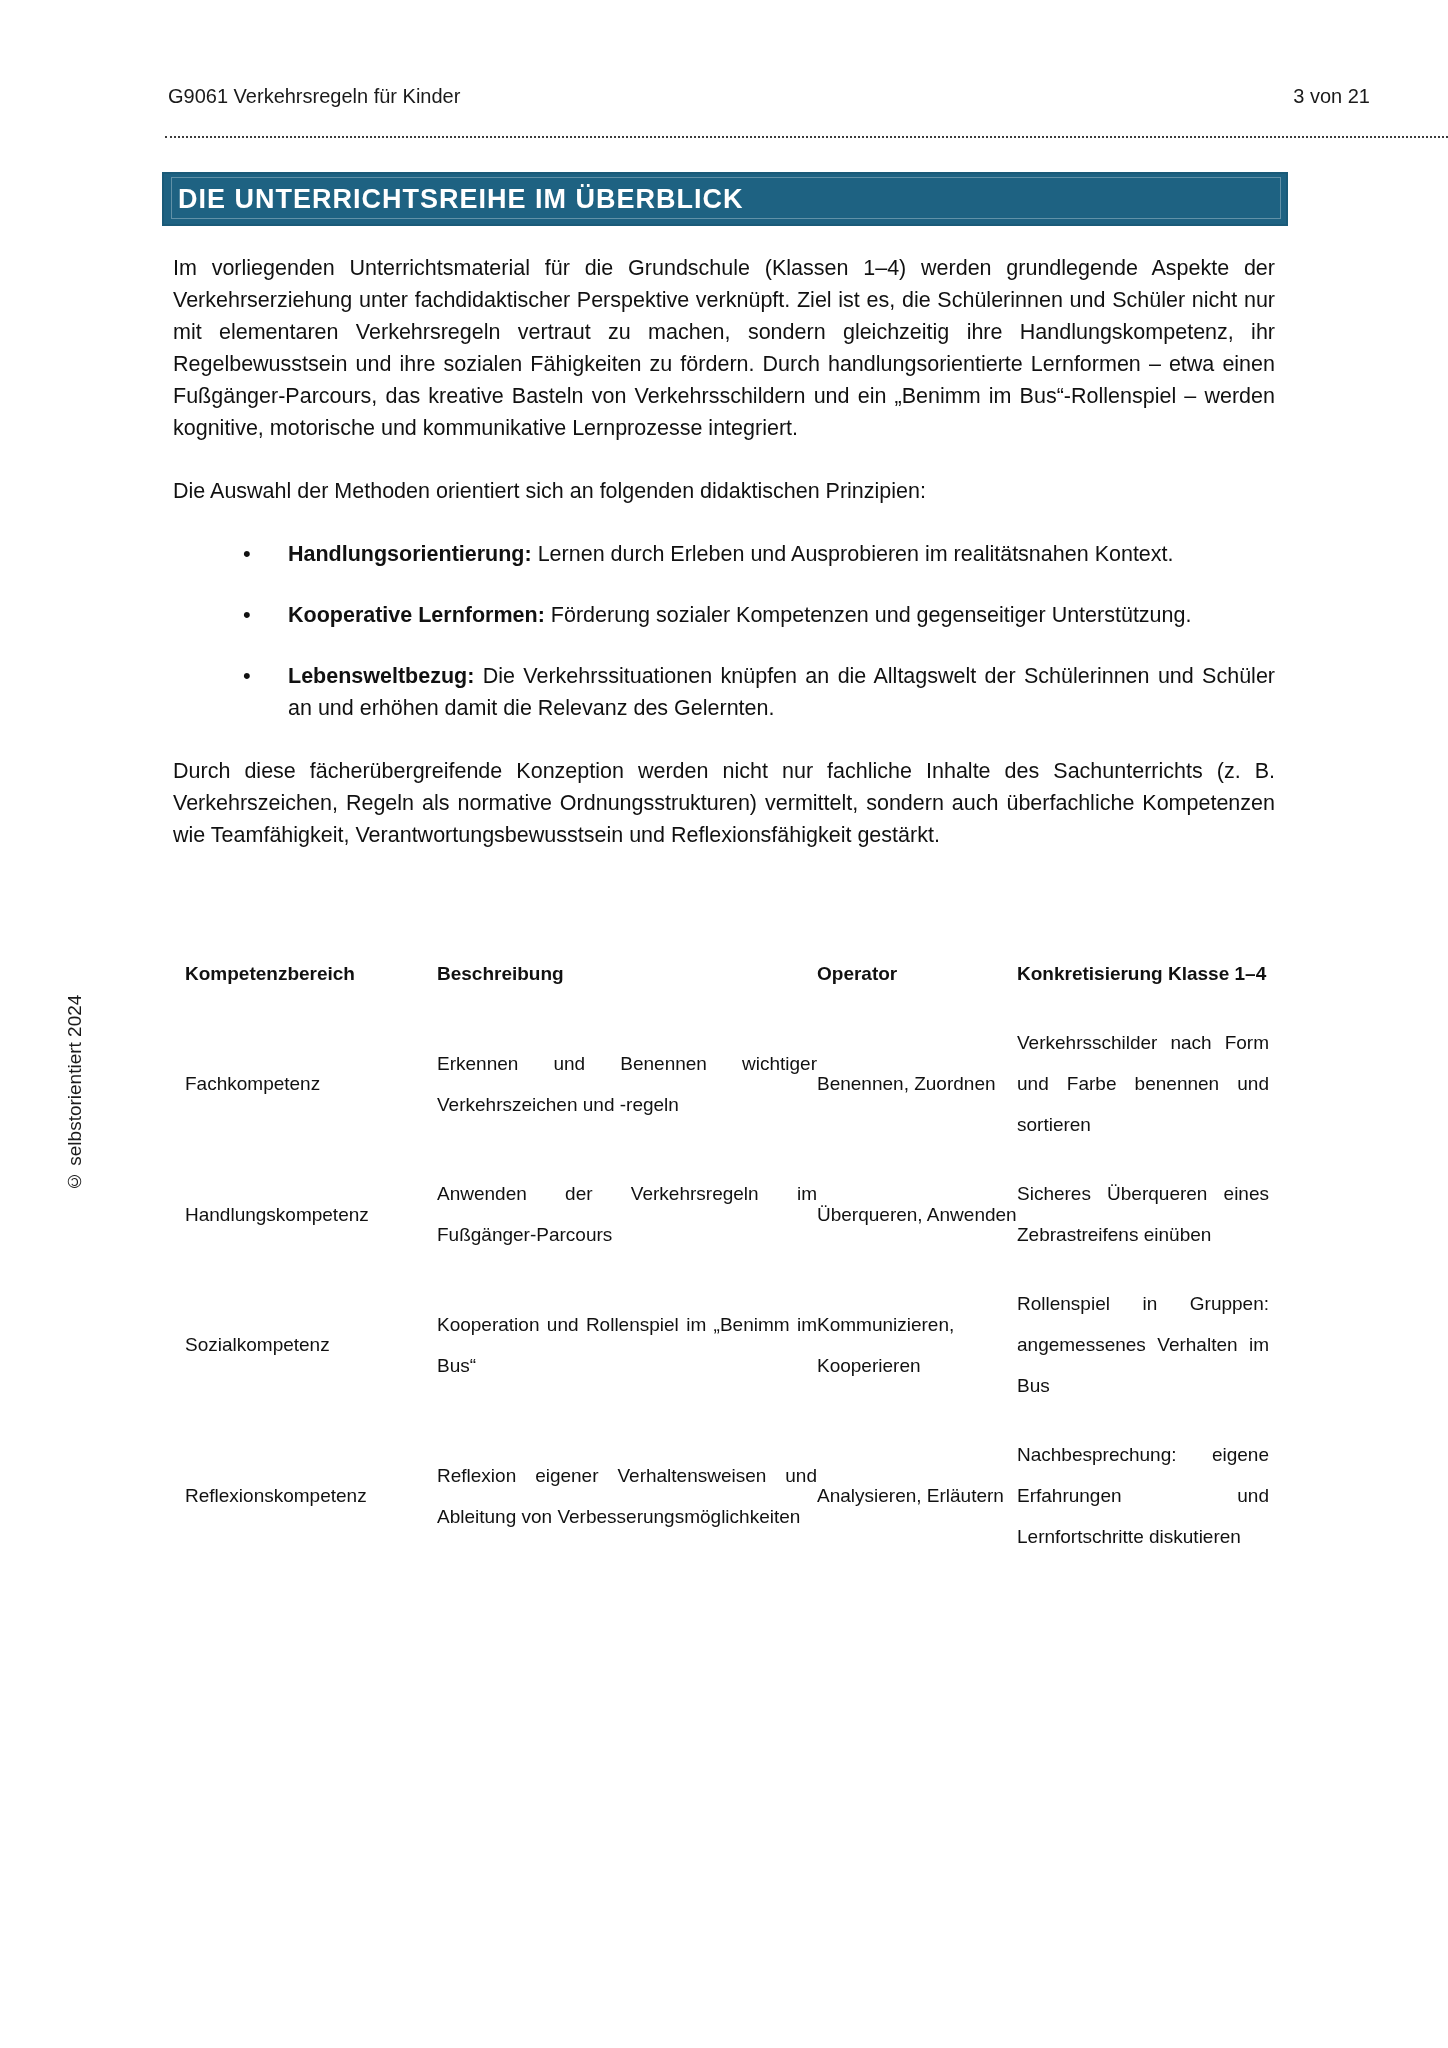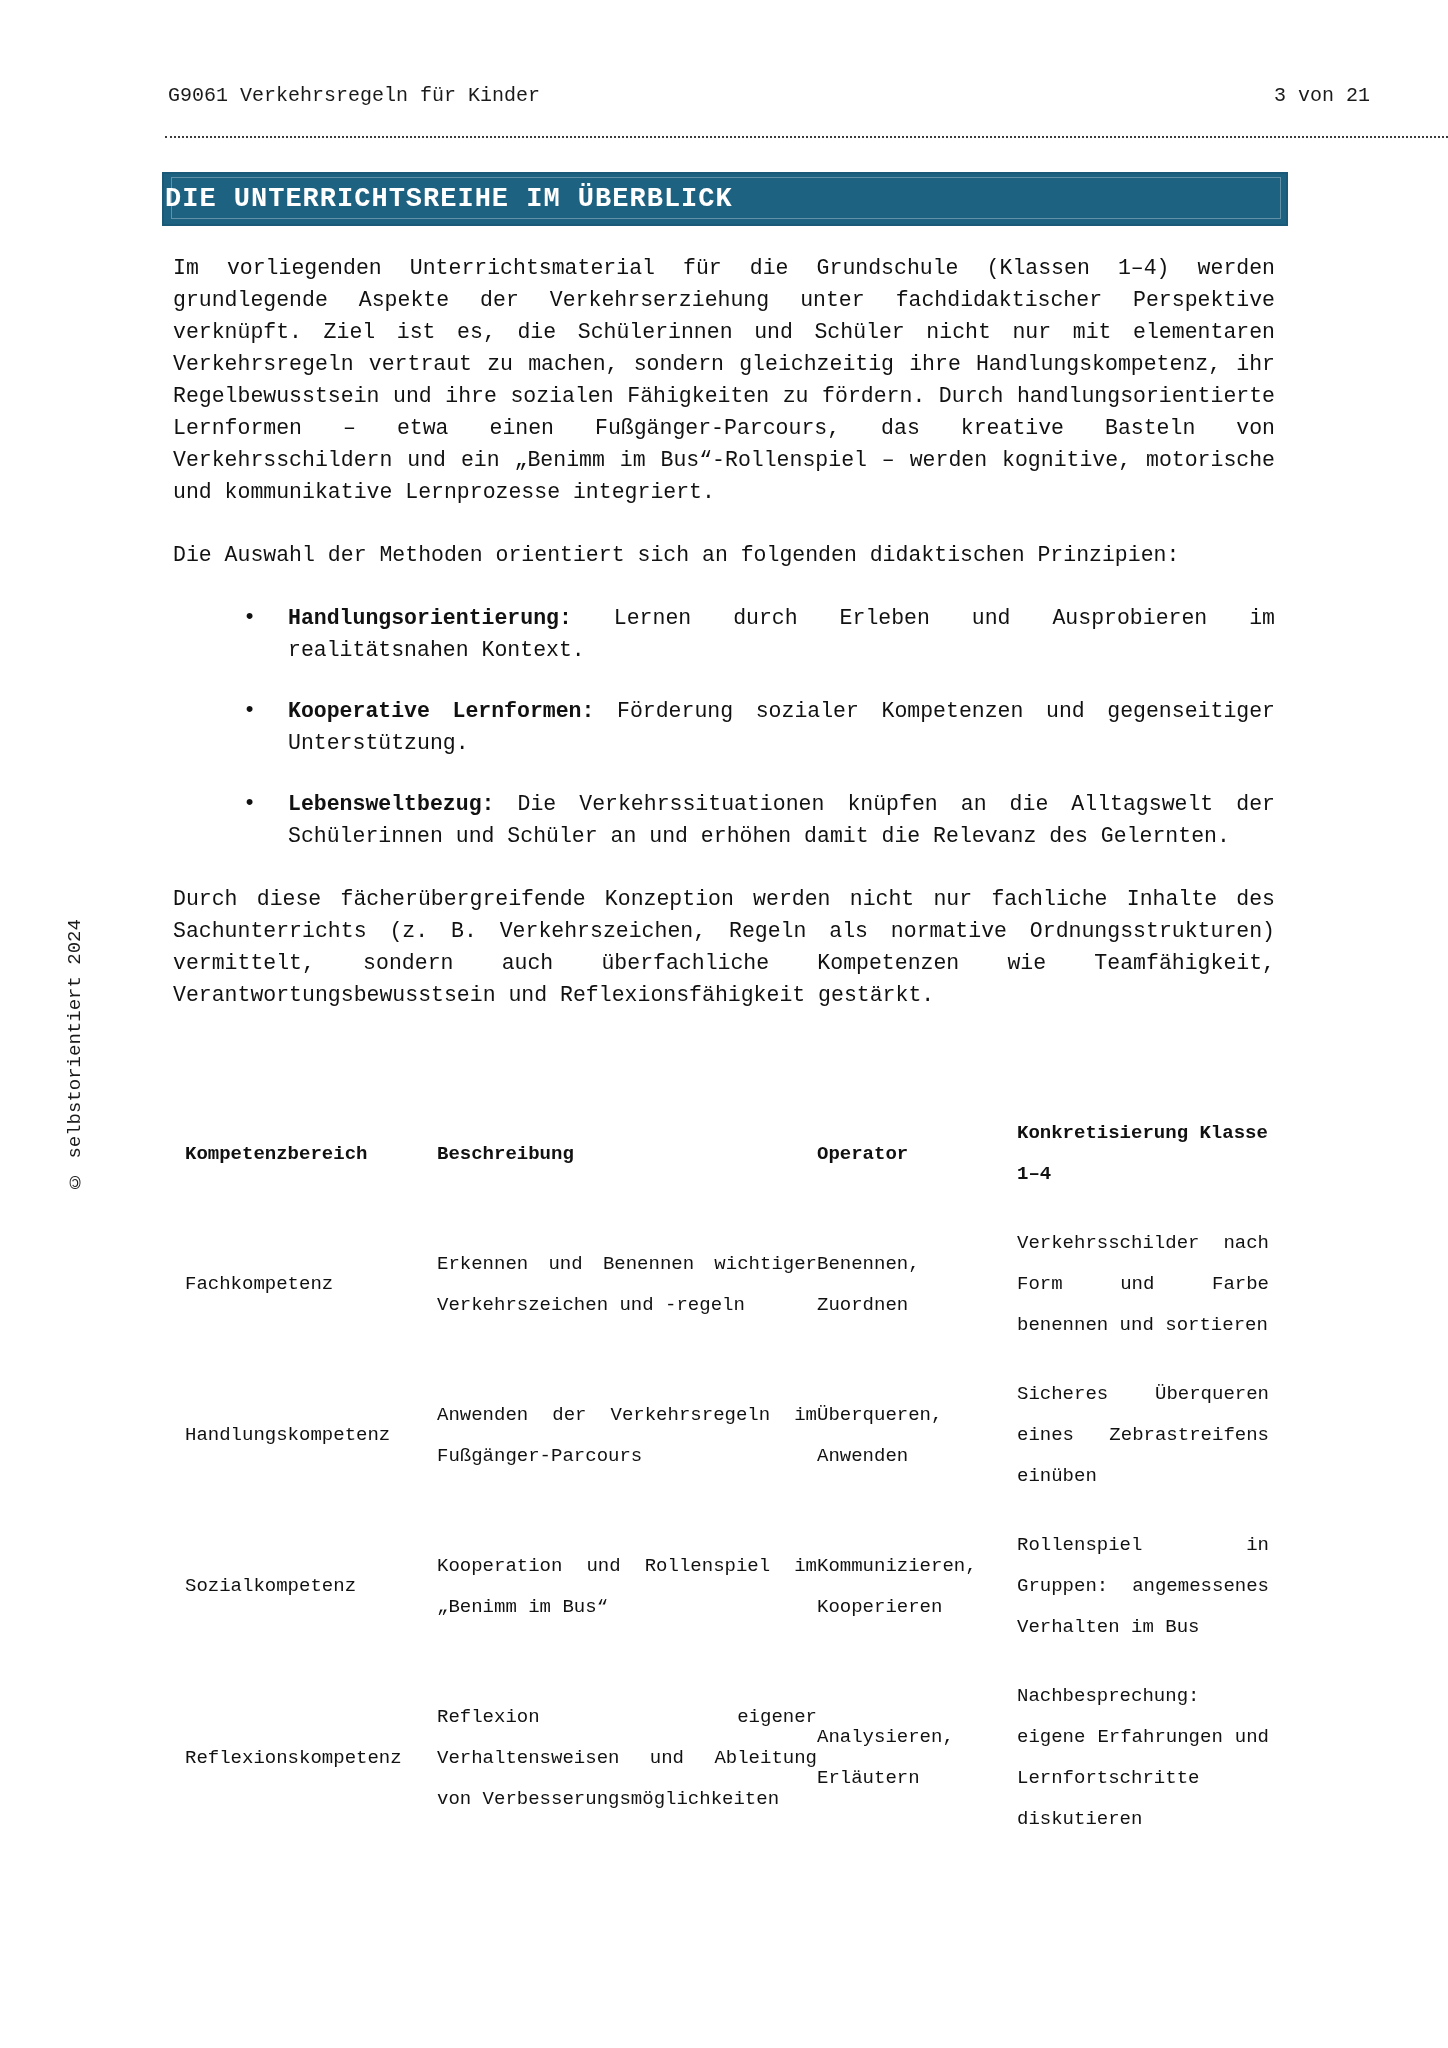--- a/index.html
+++ b/index.html
@@ -1,20 +1,20 @@
 <!DOCTYPE html>
 <html lang="de"><head>
 <meta charset="utf-8">
 <style>
   html, body { margin:0; padding:0; background:#ffffff; }
   .page {
     position:relative;
     width:1448px; height:2048px;
     background:#ffffff;
-    font-family:Liberation Mono, monospace;
+    font-family:Liberation Sans, sans-serif;
     color:#111111;
     overflow:hidden;
   }
 
   
   .doc-header {
     position:absolute; left:168px; right:78px; top:84px;
     display:flex; justify-content:space-between; align-items:baseline;
     font-size:20px; line-height:24px; color:#1a1a1a;
   }
@@ -29,21 +29,21 @@
     width:1126px; height:54px;
     background:#1E6282;
     box-shadow: inset 0 0 0 2px #1a5a78;
     display:flex; align-items:center;
   }
   .banner::after {
     content:""; position:absolute; left:9px; right:7px; top:5px; bottom:7px;
     border:1px solid rgba(255,255,255,0.30); pointer-events:none;
   }
   .banner-title {
-    padding-left:3px; color:#ffffff; font-weight:bold;
+    padding-left:16px; color:#ffffff; font-weight:bold;
     font-size:27px; letter-spacing:1px; white-space:nowrap;
   }
 
   
   .content {
     position:absolute; left:173px; top:252px; width:1102px;
     font-size:21.5px; line-height:32px;
   }
   .content p { margin:0 0 31px 0; }
   .content p.just { text-align:justify; }

